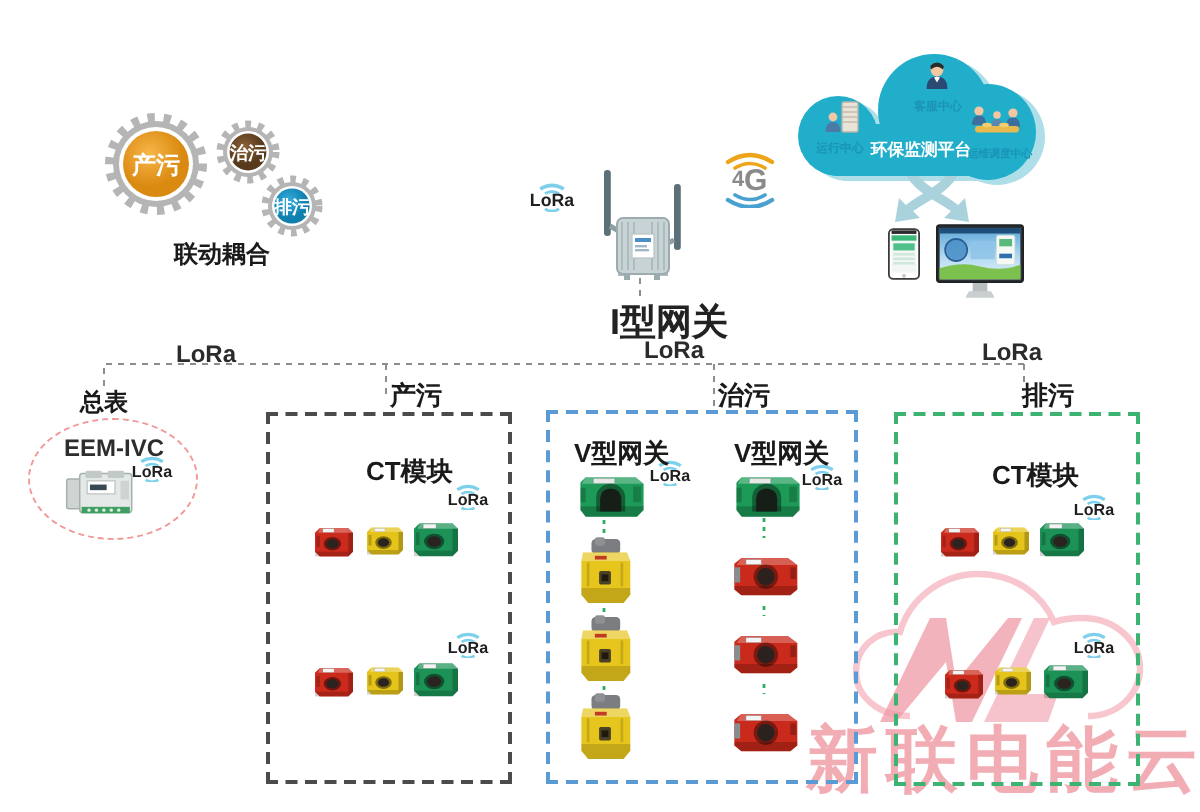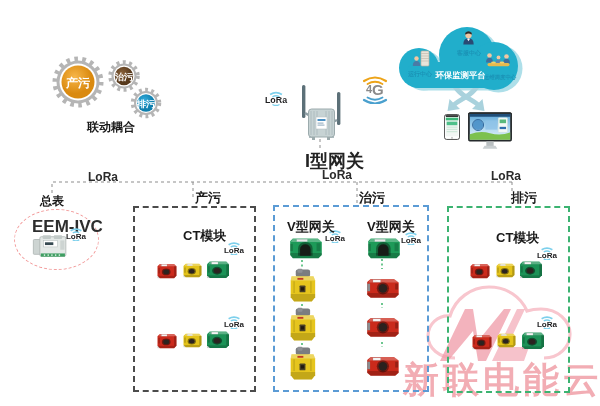--- a/index.html
+++ b/index.html
@@ -197,21 +197,21 @@
   <rect x="19" y="9" width="13" height="10" fill="#8fc3e8" opacity="0.85"></rect>
   <rect x="33" y="6" width="10" height="16" rx="1" fill="#f4f9f6" stroke="#cfe0d6" stroke-width="0.5"></rect>
   <rect x="34.5" y="8" width="7" height="4" fill="#59b97c"></rect>
   <rect x="34.5" y="16" width="7" height="2.5" fill="#2f6fae"></rect>
   <rect x="20" y="32" width="8" height="5" fill="#b9bfc1"></rect>
   <path d="M16,40 L32,40 L30,36.5 L18,36.5 Z" fill="#c9cfd1"></path>
 </svg>
 
 <div class="lbl" style="left:40px;top:193px;font-size:12px;">总表</div>
 <div class="abs" style="left:14px;top:209px;width:83px;height:59px;border:1.5px dashed #f29a9a;border-radius:50%;"></div>
-<div class="lbl" style="left:32px;top:217px;font-size:17px;color:#2d2d2d;">EEM-IVC</div>
+<div class="lbl" style="left:32px;top:217px;font-size:12px;color:#2d2d2d;">EEM-IVC</div>
 
 <svg class="abs" style="left:30px;top:233px;width:42px;height:26px" viewBox="0 0 40 28">
   <rect x="1" y="7" width="8" height="16" rx="1" fill="#cdd4d2" stroke="#a7b0ae" stroke-width="0.8"></rect>
   <rect x="8" y="4" width="28" height="21" rx="1.5" fill="#e4e9e7" stroke="#a7b0ae" stroke-width="0.8"></rect>
   <rect x="11" y="2.5" width="9" height="4" rx="1" fill="#c2cac8"></rect>
   <rect x="23" y="2.5" width="9" height="4" rx="1" fill="#c2cac8"></rect>
   <rect x="12" y="8" width="15" height="7" fill="#fff" stroke="#b7bfbd" stroke-width="0.6"></rect>
   <rect x="13.5" y="10" width="9" height="3" fill="#374a52"></rect>
   <rect x="30" y="8" width="4.5" height="10" fill="#cdd4d2"></rect>
   <rect x="9" y="22" width="26" height="3.5" fill="#3f9e62"></rect>

